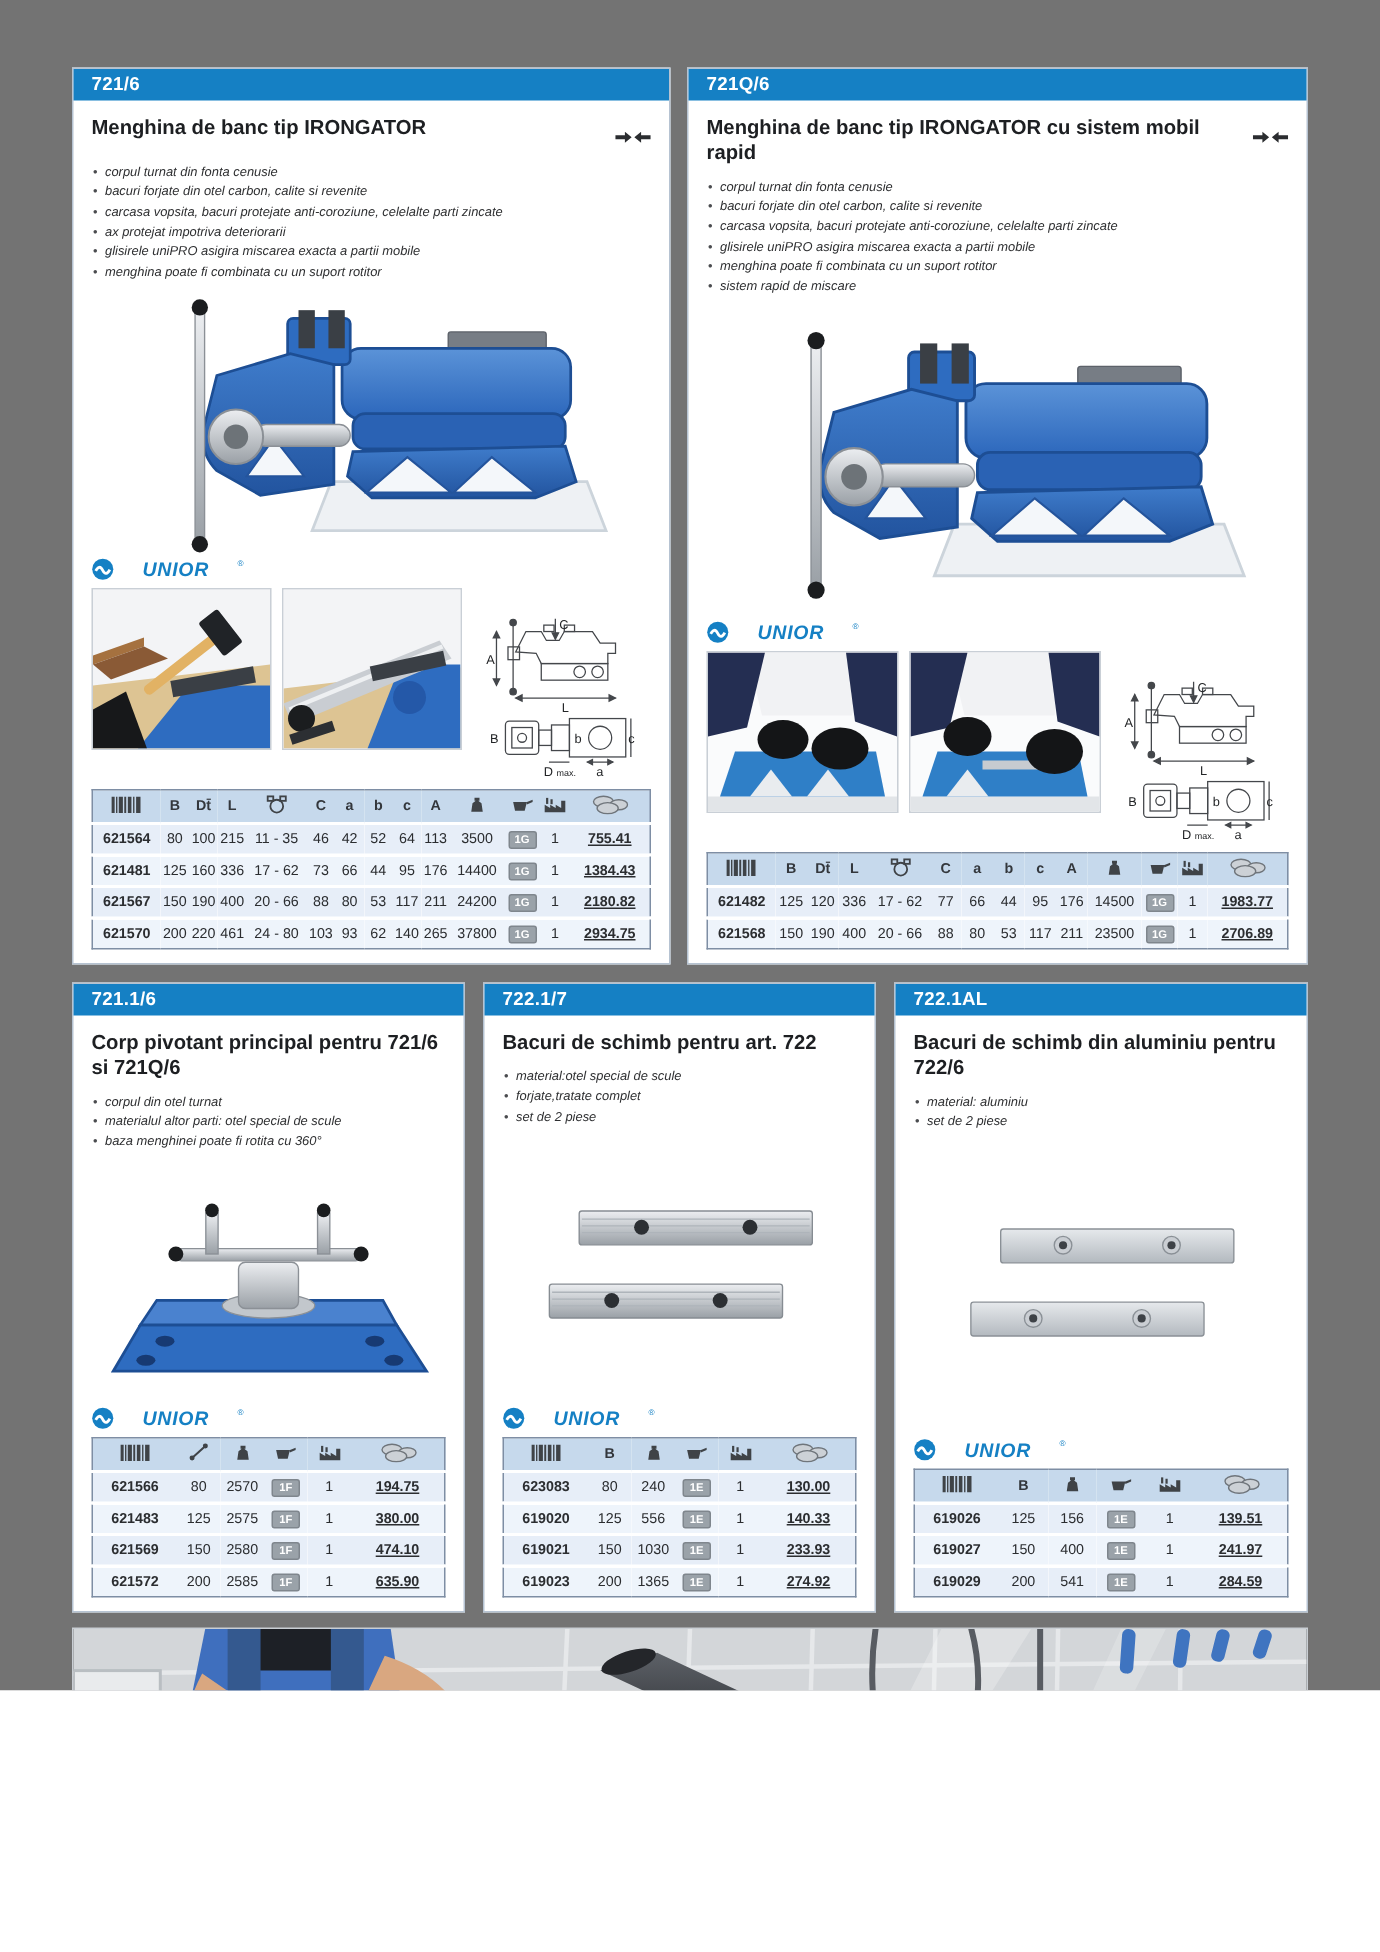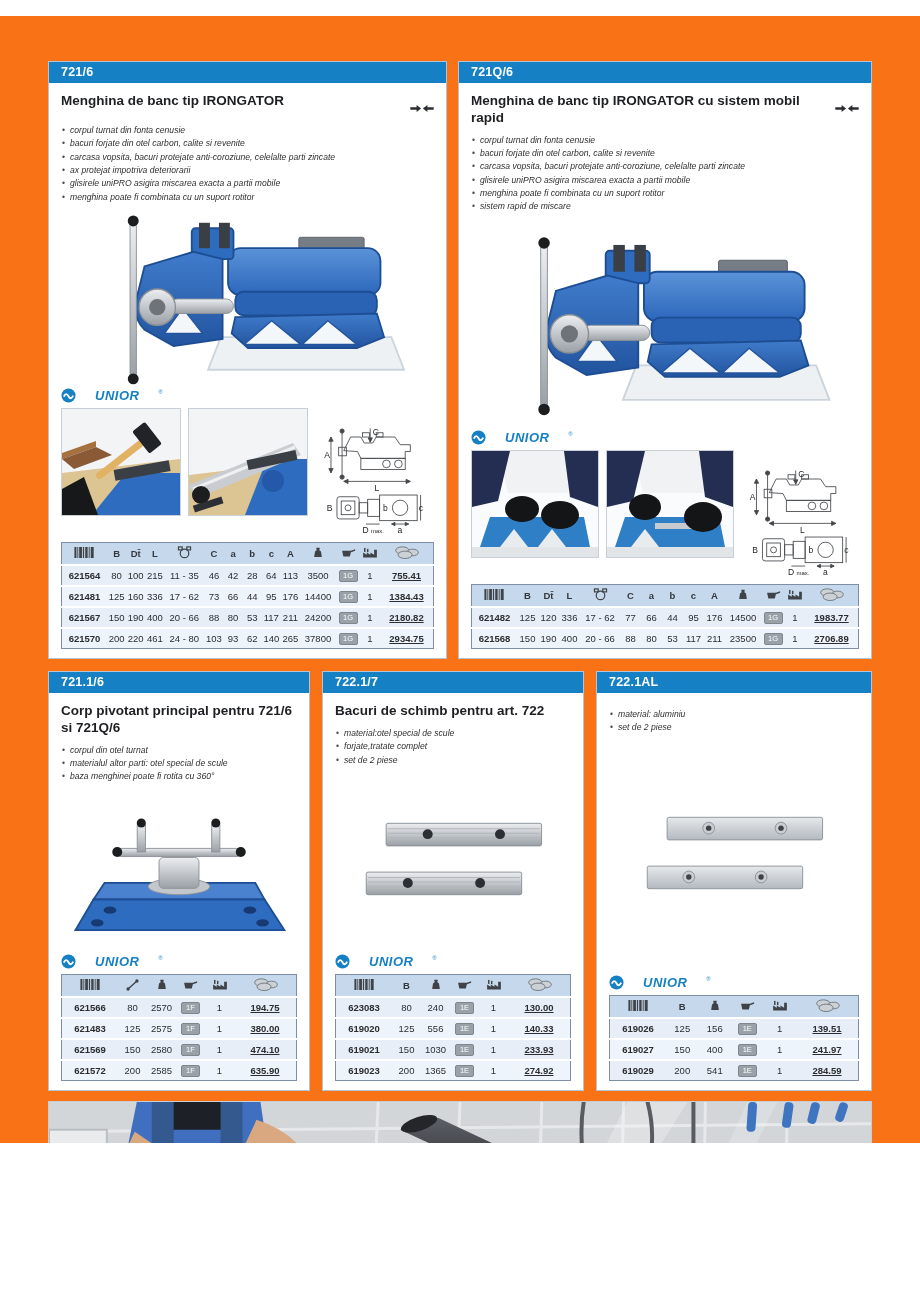--- a/index.html
+++ b/index.html
@@ -1,17 +1,17 @@
 <!DOCTYPE html>
 <html><head>
 <meta charset="utf-8">
 <style>
   html,body{margin:0;padding:0;background:#fff;}
-  .page{position:relative;width:920px;height:1127px;background:#f97316;
-        font-family:"Liberation Sans",sans-serif;overflow:hidden;margin-top:16px;}
+  .page{position:relative;width:920px;height:1127px;background:#737373;
+        font-family:"Liberation Sans",sans-serif;overflow:hidden;}
   .content{position:absolute;left:48px;top:45px;width:824px;}
   .row{display:flex;}
   .row1{gap:11px;height:598px;}
   .row2{gap:12px;height:420px;margin-top:12px;}
   .panel{border:1px solid #b6c3d2;background:#fff;display:flex;flex-direction:column;box-sizing:border-box;}
   .panel-w1{width:399px;}
   .panel-w2{width:414px;}
   .panel-w3{width:262px;}
   .panel-w4{width:276px;}
   .panel-bar{background:#1580c4;color:#fff;font-weight:bold;font-size:12.5px;
@@ -44,21 +44,21 @@
   .cols14 th:nth-child(5){width:40px}
   .cols14 th:nth-child(11){width:36px}
   .cols14 th:nth-child(12){width:24px}
   .cols14 th:nth-child(13){width:20px}
   .cols14 th:nth-child(14){width:53px}
   .cols6 th:nth-child(1){width:56px}
   .cols6 th:nth-child(6){width:62px}
   td.art{text-align:left;padding-left:5px;font-weight:bold;color:#17181a;}
   td.price{text-align:right;padding-right:6px;font-weight:bold;color:#17181a;text-decoration:underline;}
   .badge{display:inline-block;min-width:13px;background:#9aa2a9;border:1px solid #7f868d;color:#fff;
-         font-size:7.5px;font-weight:normal;line-height:10px;padding:0 2px;border-radius:2px;}
+         font-size:7.5px;font-weight:bold;line-height:10px;padding:0 2px;border-radius:2px;}
   .hero-wrap{margin-top:10px;height:210px;border:1px solid #c9ced4;box-sizing:border-box;}
   .hero{display:block;width:100%;height:100%;}
   .defs-hidden{position:absolute;width:0;height:0;overflow:hidden;}
 </style>
 </head>
 <body>
 
 <svg class="defs-hidden" aria-hidden="true">
   <defs>
     <linearGradient id="bluA" x1="0" y1="0" x2="0" y2="1">
@@ -336,21 +336,21 @@
               </thead>
               <tbody>
                 <tr>
                   <td class="art">621564</td>
                   <td class="val">80</td>
                   <td class="val">100</td>
                   <td class="val">215</td>
                   <td class="val">11 - 35</td>
                   <td class="val">46</td>
                   <td class="val">42</td>
-                  <td class="val">28</td>
+                  <td class="val">52</td>
                   <td class="val">64</td>
                   <td class="val">113</td>
                   <td class="val">3500</td>
                   <td class="pkg"><span class="badge">1G</span></td>
                   <td class="qty">1</td>
                   <td class="price">755.41</td>
                 </tr>
                 <tr>
                   <td class="art">621481</td>
                   <td class="val">125</td>
@@ -769,20 +769,21 @@
               </tbody>
             </table>
         </div>
       </div>
 
       <div class="panel panel-w4">
         <div class="panel-bar">
           <span>722.1AL</span>
         </div>
         <div class="panel-body">
+          <div class="title">Bacuri de schimb din aluminiu pentru 722/6</div>
           <ul class="bullets">
               <li>material: aluminiu</li>
               <li>set de 2 piese</li>
             </ul>
           <div class="image-area">
             <svg viewBox="0 0 220 135" width="200" height="122">
                 <use href="#jaws-alu-g"></use>
               </svg>
           </div>
           <div class="logo-row">

